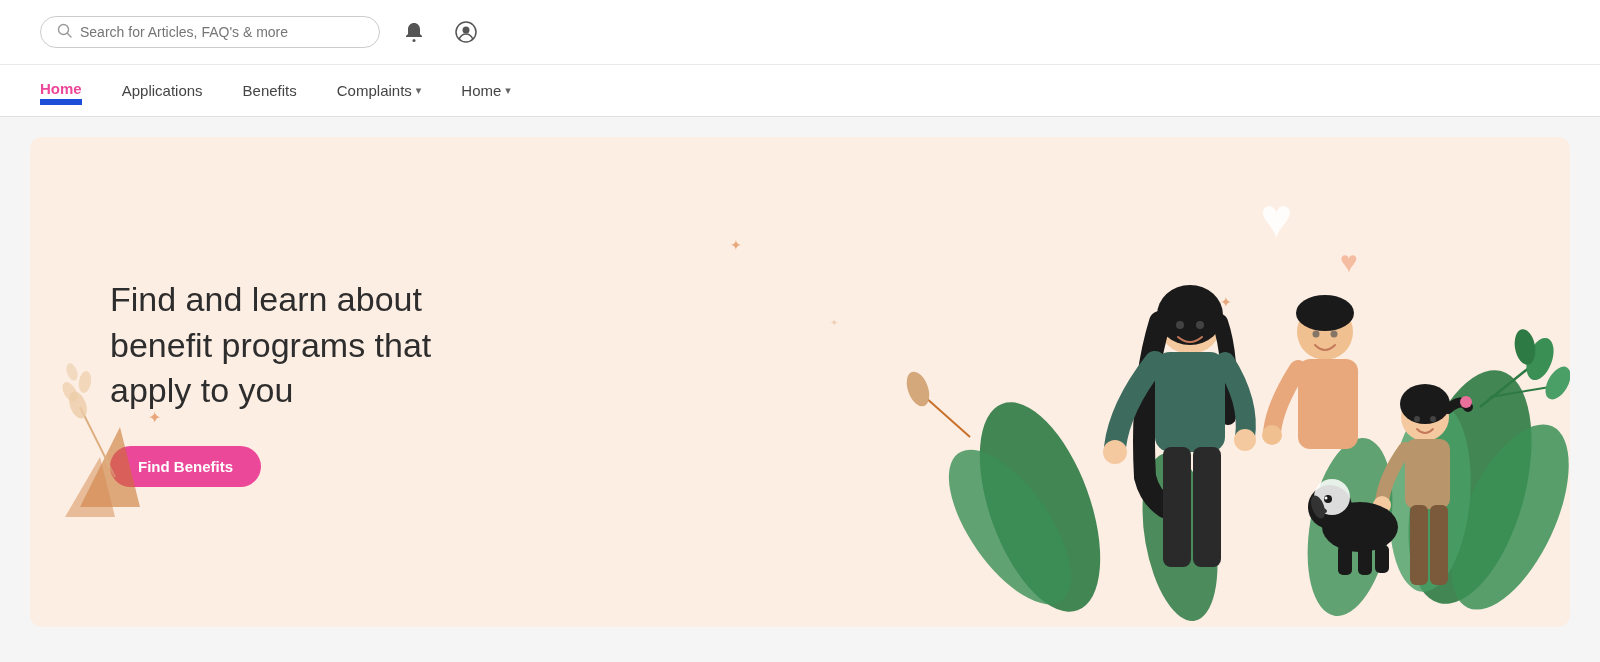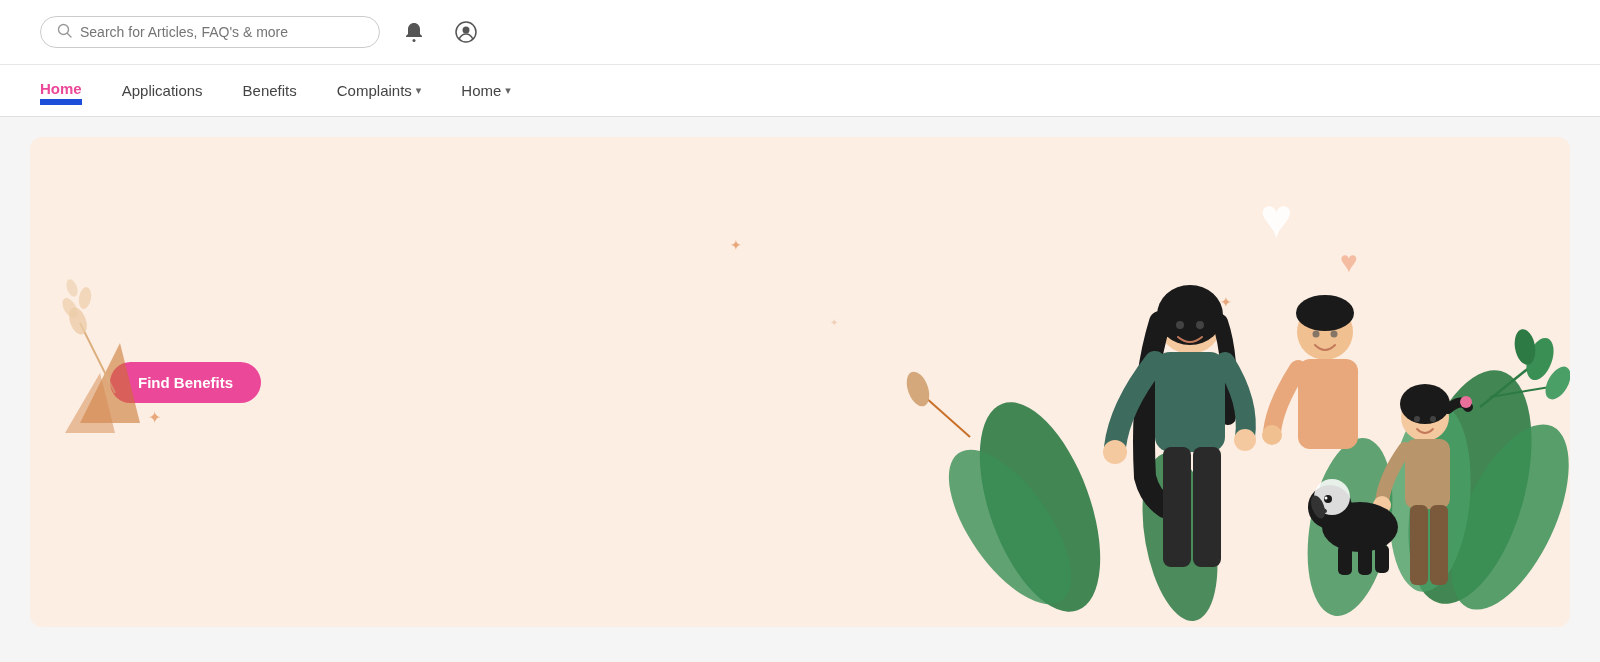--- a/index.html
+++ b/index.html
@@ -246,20 +246,21 @@
       <polygon points="20,180 60,100 80,180" fill="#c8702a" opacity="0.7"></polygon>
       <polygon points="5,190 40,130 55,190" fill="#c8702a" opacity="0.5"></polygon>
 
       <line x1="55" y1="150" x2="20" y2="80" stroke="#d4a066" stroke-width="2"></line>
       <ellipse cx="18" cy="78" rx="8" ry="14" fill="#e8c49a" transform="rotate(-20,18,78)" opacity="0.8"></ellipse>
       <ellipse cx="10" cy="65" rx="6" ry="11" fill="#e8c49a" transform="rotate(-30,10,65)" opacity="0.7"></ellipse>
       <ellipse cx="25" cy="55" rx="6" ry="11" fill="#e8c49a" transform="rotate(10,25,55)" opacity="0.7"></ellipse>
       <ellipse cx="12" cy="45" rx="5" ry="9" fill="#e8c49a" transform="rotate(-20,12,45)" opacity="0.6"></ellipse>
     </svg>
 
+    <h1 class="hero-title">Find and learn about benefit programs that apply to you</h1>
     <button class="find-btn">Find Benefits</button>
   </div>
 
   <div class="hero-illustration">
     <svg width="700" height="490" viewBox="0 0 700 490" xmlns="http://www.w3.org/2000/svg">
 
       <text x="390" y="100" font-size="55" fill="white" opacity="0.9">♥</text>
       <text x="470" y="135" font-size="30" fill="#f4b89a" opacity="0.9">♥</text>
 
       <text x="350" y="170" font-size="14" fill="#e8a87c">✦</text>

